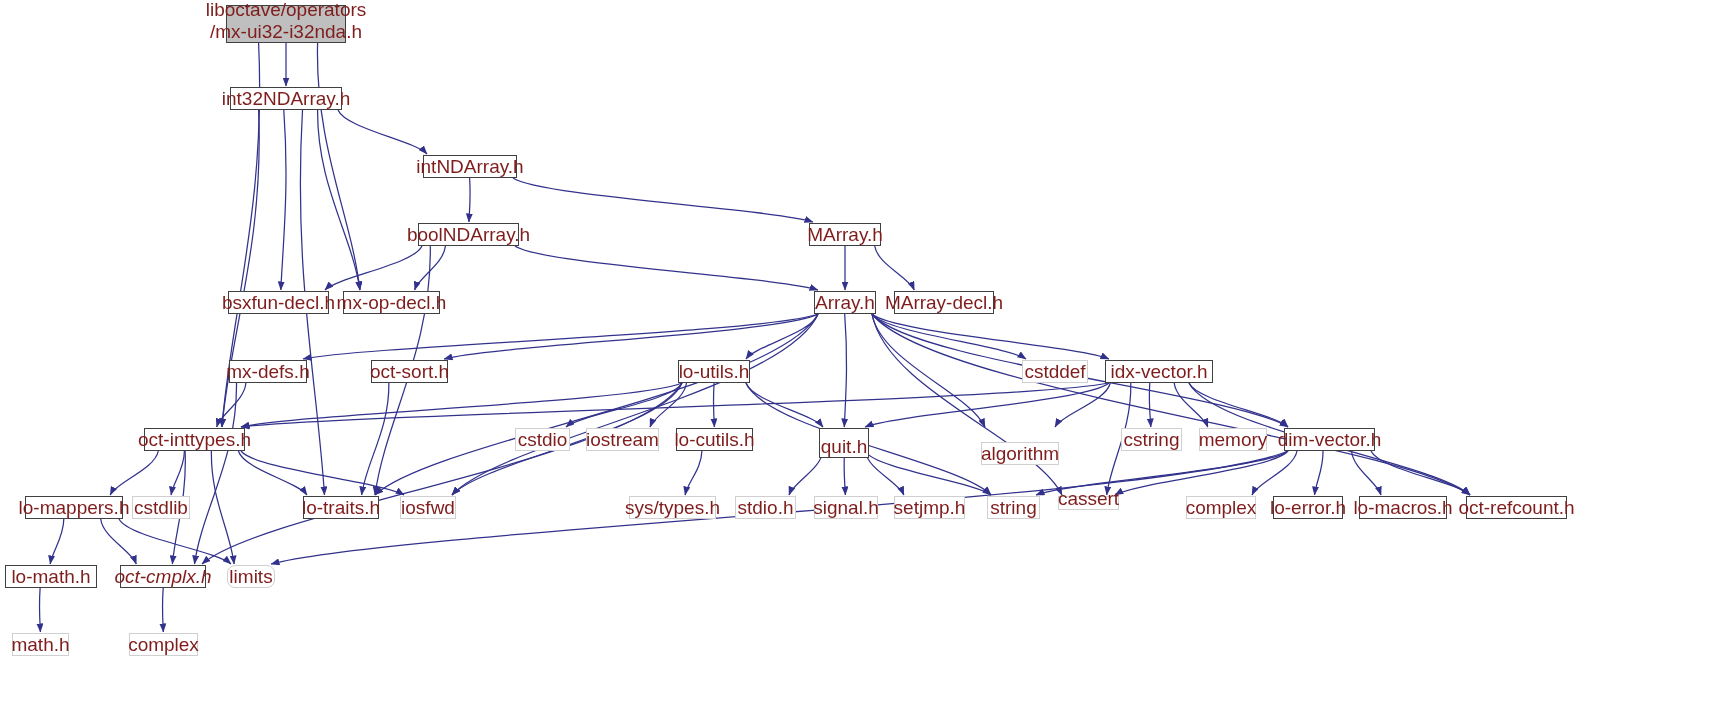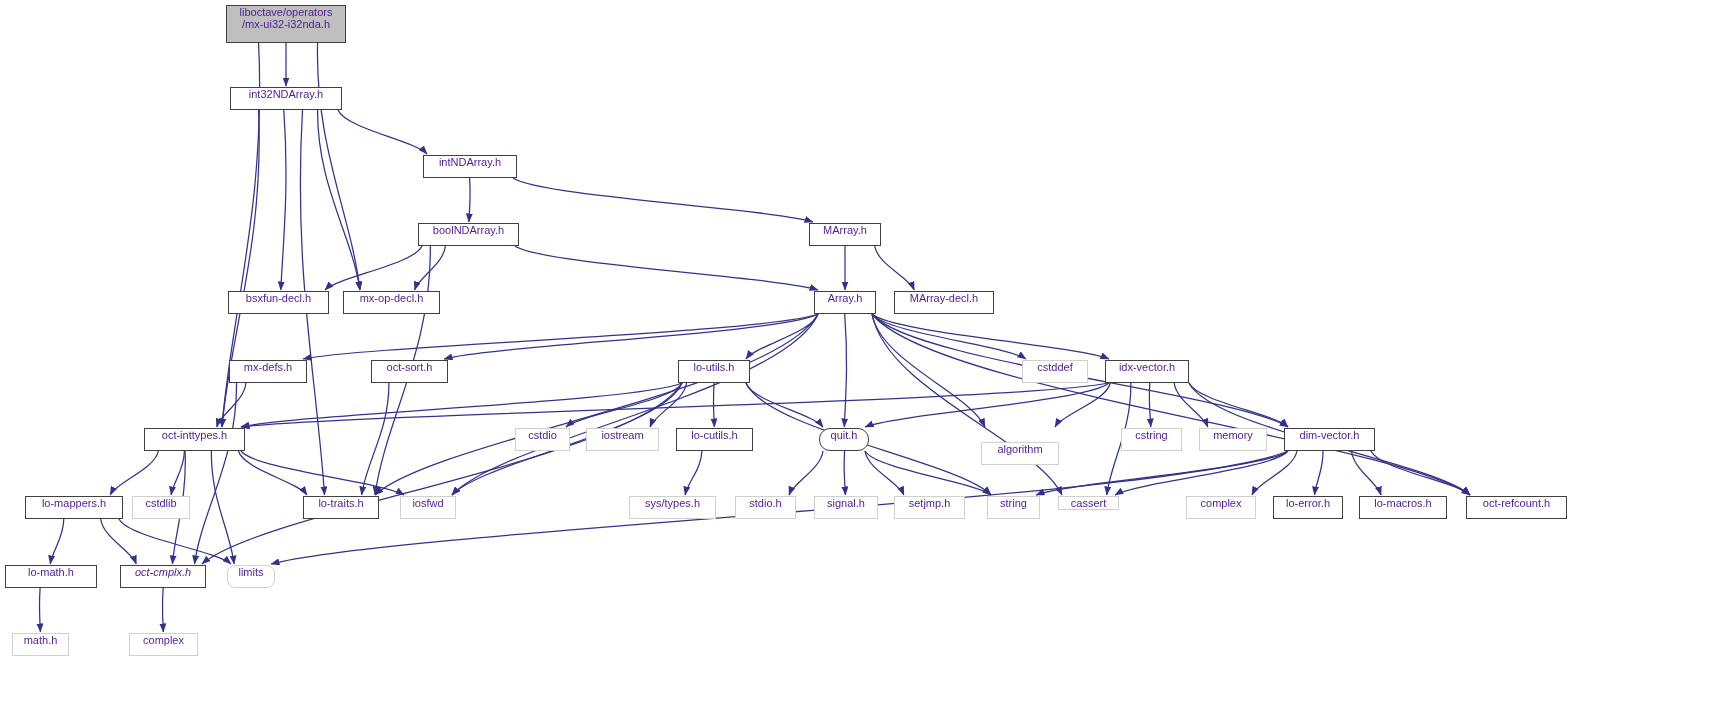--- a/index.html
+++ b/index.html
@@ -1,21 +1,21 @@
 <!DOCTYPE html>
 <html><head>
 <meta charset="utf-8">
 <style>
   html,body{margin:0;padding:0;background:#ffffff;}
   #canvas{position:relative;width:1711px;height:724px;background:#ffffff;overflow:hidden;
           font-family:"Liberation Sans","DejaVu Sans",sans-serif;}
   svg#edges{position:absolute;left:0;top:0;width:1711px;height:724px;pointer-events:none;}
-  .node{position:absolute;box-sizing:border-box;display:flex;align-items:flex-start;
+  .node{position:absolute;box-sizing:border-box;display:flex;align-items:flex-end;
         justify-content:center;text-align:center;line-height:1.12;
-        font-size:11px;color:#4c1d95;white-space:pre;}
+        font-size:19px;color:#7f1d1d;white-space:pre;}
   .node.project{border:1.4px solid #404040;background:#ffffff;}
   .node.system{border:1.2px solid #d0d0d0;background:#ffffff;}
   .node.root{border:1.4px solid #404040;background:#bfbfbf;}
   .node .lbl{display:block;padding:0 5px;}
 </style>
 </head>
 <body>
 
 <div id="canvas">
   <svg id="edges" xmlns="http://www.w3.org/2000/svg">
@@ -103,26 +103,26 @@
       <div class="node project" style="left: 418px; top: 223px; width: 101px; height: 23px;"><span class="lbl">boolNDArray.h</span></div>
       <div class="node project" style="left: 809px; top: 223px; width: 72px; height: 23px;"><span class="lbl">MArray.h</span></div>
       <div class="node project" style="left: 228px; top: 291px; width: 101px; height: 23px;"><span class="lbl">bsxfun-decl.h</span></div>
       <div class="node project" style="left: 343px; top: 291px; width: 97px; height: 23px;"><span class="lbl">mx-op-decl.h</span></div>
       <div class="node project" style="left: 814px; top: 291px; width: 62px; height: 23px;"><span class="lbl">Array.h</span></div>
       <div class="node project" style="left: 894px; top: 291px; width: 100px; height: 23px;"><span class="lbl">MArray-decl.h</span></div>
       <div class="node project" style="left: 229px; top: 360px; width: 78px; height: 23px;"><span class="lbl">mx-defs.h</span></div>
       <div class="node project" style="left: 371px; top: 360px; width: 77px; height: 23px;"><span class="lbl">oct-sort.h</span></div>
       <div class="node project" style="left: 678px; top: 360px; width: 72px; height: 23px;"><span class="lbl">lo-utils.h</span></div>
       <div class="node system" style="left: 1022px; top: 360px; width: 66px; height: 23px;"><span class="lbl">cstddef</span></div>
-      <div class="node project" style="left: 1105px; top: 360px; width: 84px; height: 23px;"><span class="lbl">idx-vector.h</span></div>
+      <div class="node project" style="left: 1105px; top: 360px; width: 108px; height: 23px;"><span class="lbl">idx-vector.h</span></div>
       <div class="node project" style="left: 144px; top: 428px; width: 101px; height: 23px;"><span class="lbl">oct-inttypes.h</span></div>
       <div class="node system" style="left: 515px; top: 428px; width: 55px; height: 23px;"><span class="lbl">cstdio</span></div>
       <div class="node system" style="left: 586px; top: 428px; width: 73px; height: 23px;"><span class="lbl">iostream</span></div>
       <div class="node project" style="left: 676px; top: 428px; width: 77px; height: 23px;"><span class="lbl">lo-cutils.h</span></div>
-      <div class="node project" style="left: 819px; top: 428px; width: 50px; height: 23px; border-radius: 11px;"><span class="lbl">quit.h</span></div>
+      <div class="node project" style="left: 819px; top: 428px; width: 50px; height: 30px;"><span class="lbl">quit.h</span></div>
       <div class="node system" style="left: 981px; top: 442px; width: 78px; height: 23px;"><span class="lbl">algorithm</span></div>
       <div class="node system" style="left: 1121px; top: 428px; width: 61px; height: 23px;"><span class="lbl">cstring</span></div>
       <div class="node system" style="left: 1199px; top: 428px; width: 68px; height: 23px;"><span class="lbl">memory</span></div>
       <div class="node project" style="left: 1284px; top: 428px; width: 91px; height: 23px;"><span class="lbl">dim-vector.h</span></div>
       <div class="node project" style="left: 25px; top: 496px; width: 98px; height: 23px;"><span class="lbl">lo-mappers.h</span></div>
       <div class="node system" style="left: 132px; top: 496px; width: 58px; height: 23px;"><span class="lbl">cstdlib</span></div>
       <div class="node project" style="left: 303px; top: 496px; width: 76px; height: 23px;"><span class="lbl">lo-traits.h</span></div>
       <div class="node system" style="left: 400px; top: 496px; width: 56px; height: 23px;"><span class="lbl">iosfwd</span></div>
       <div class="node system" style="left: 629px; top: 496px; width: 87px; height: 23px;"><span class="lbl">sys/types.h</span></div>
       <div class="node system" style="left: 735px; top: 496px; width: 61px; height: 23px;"><span class="lbl">stdio.h</span></div>

